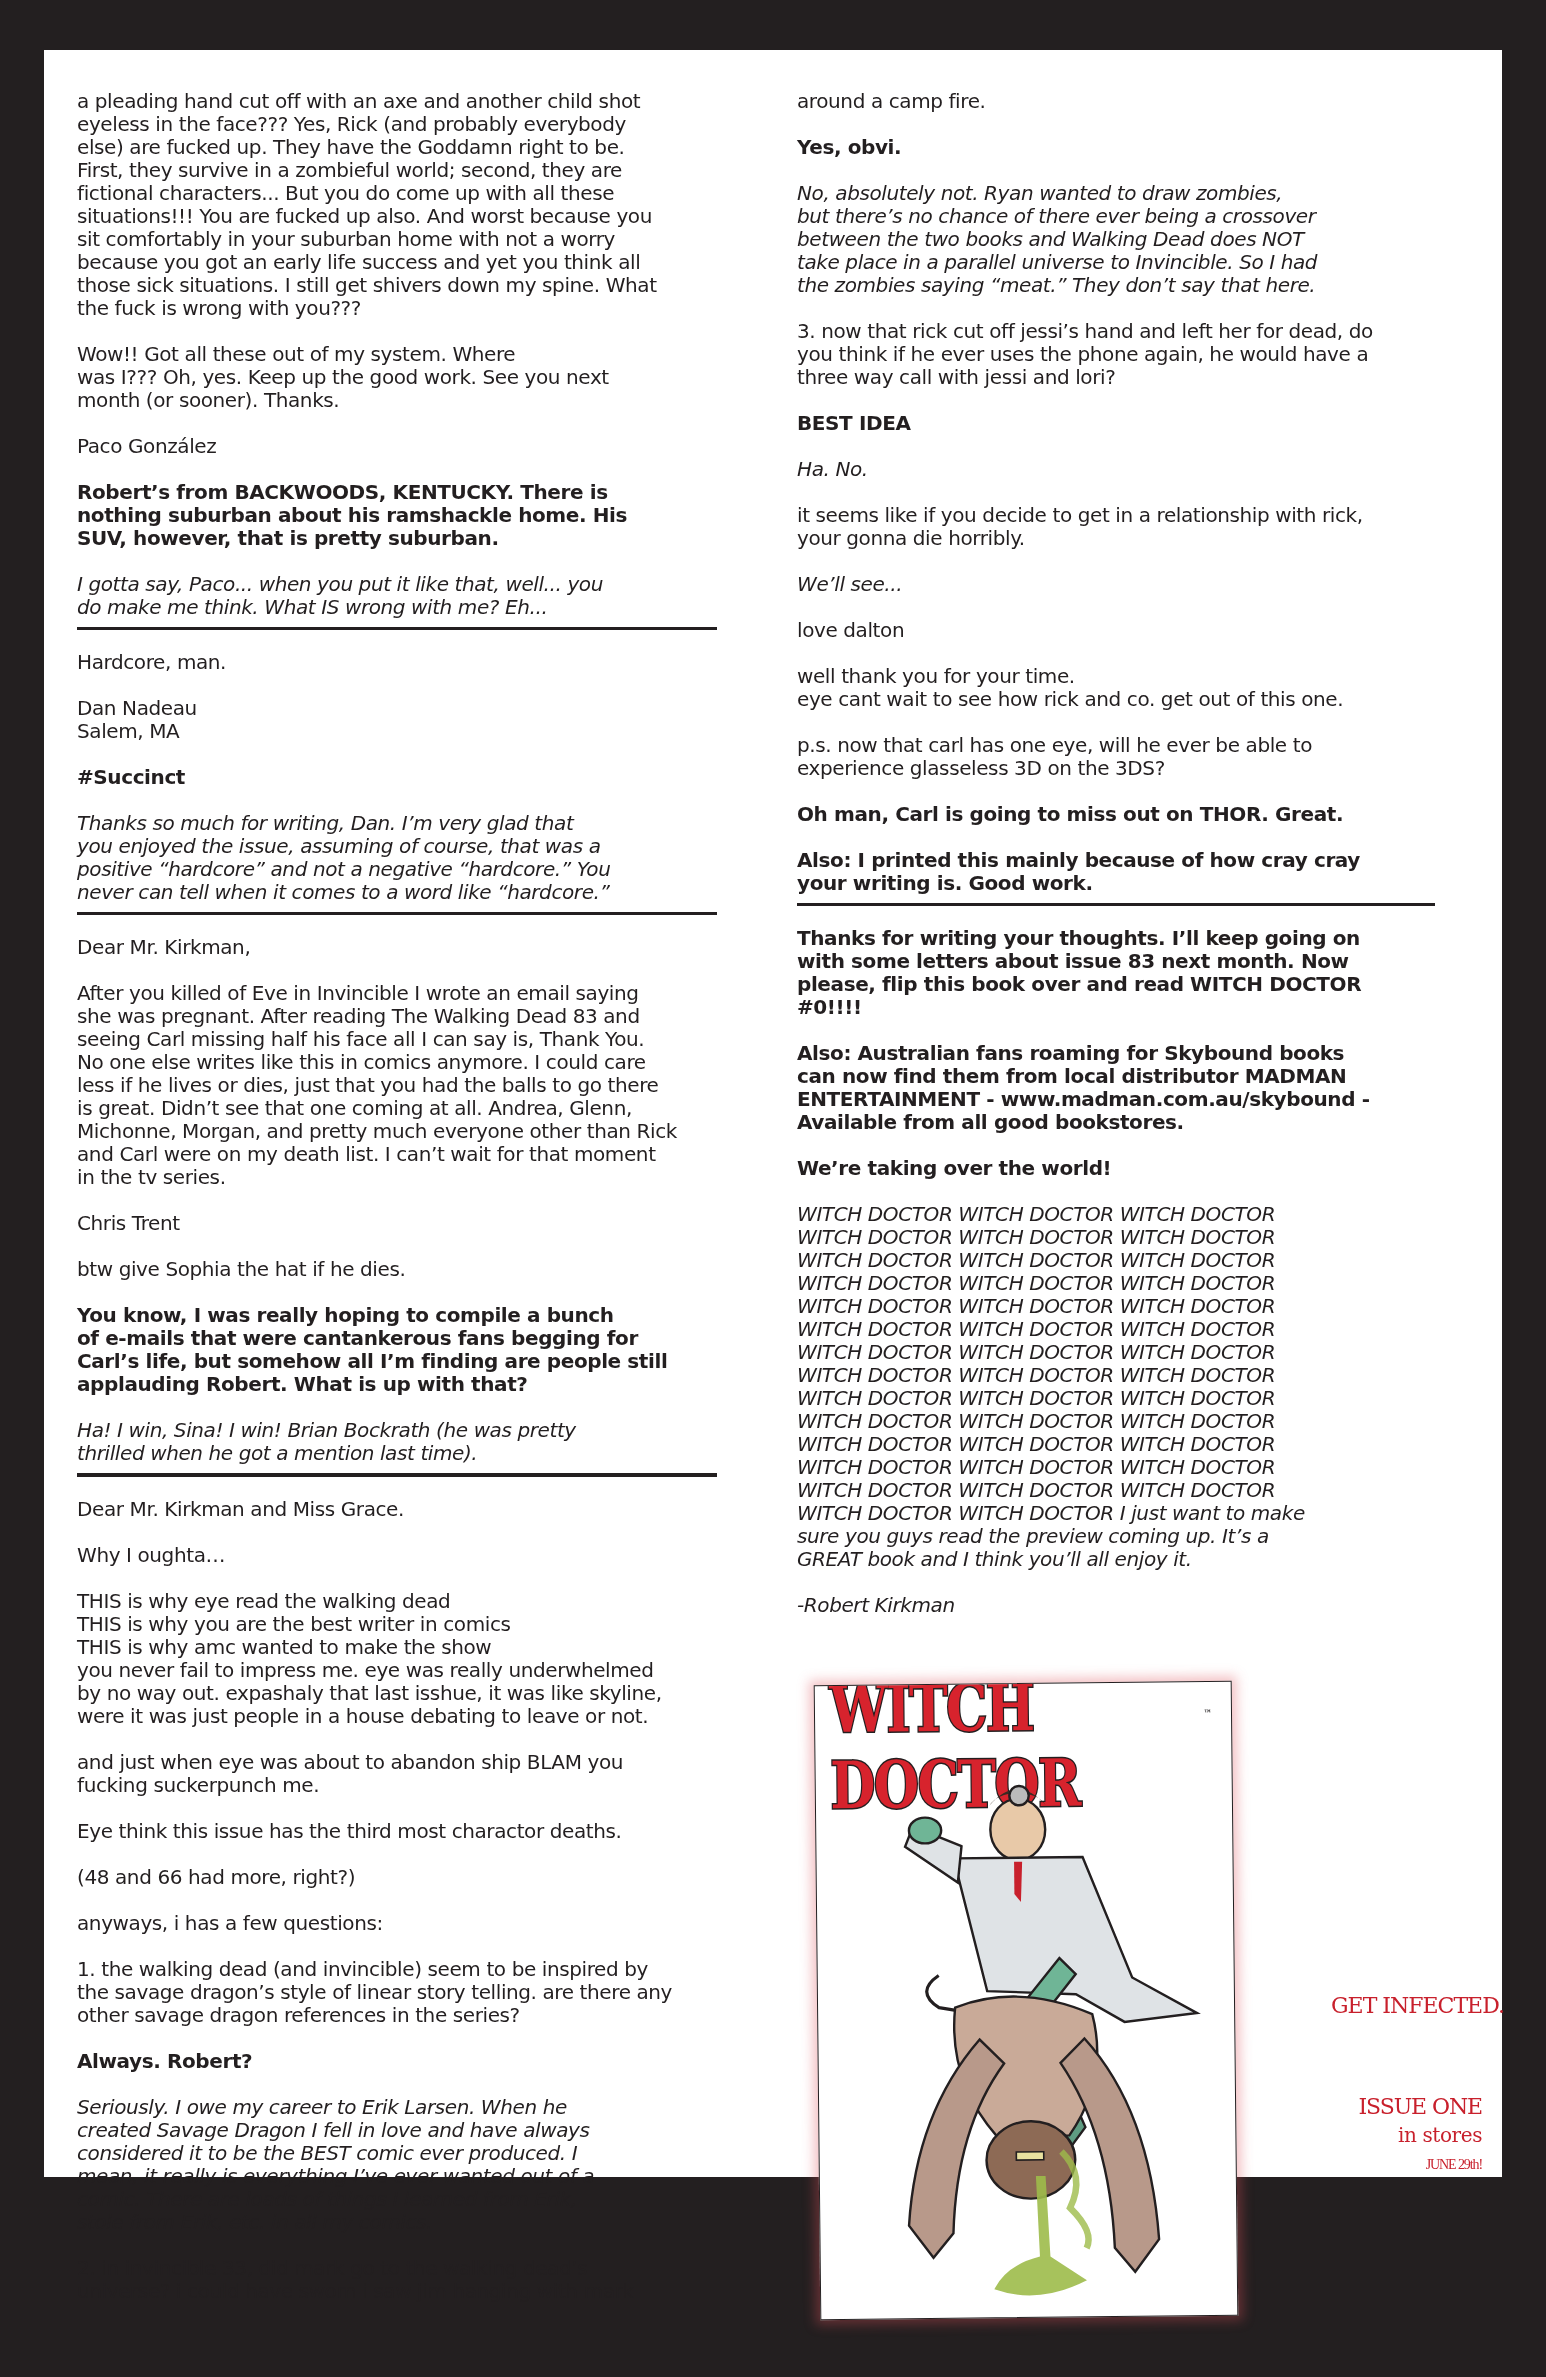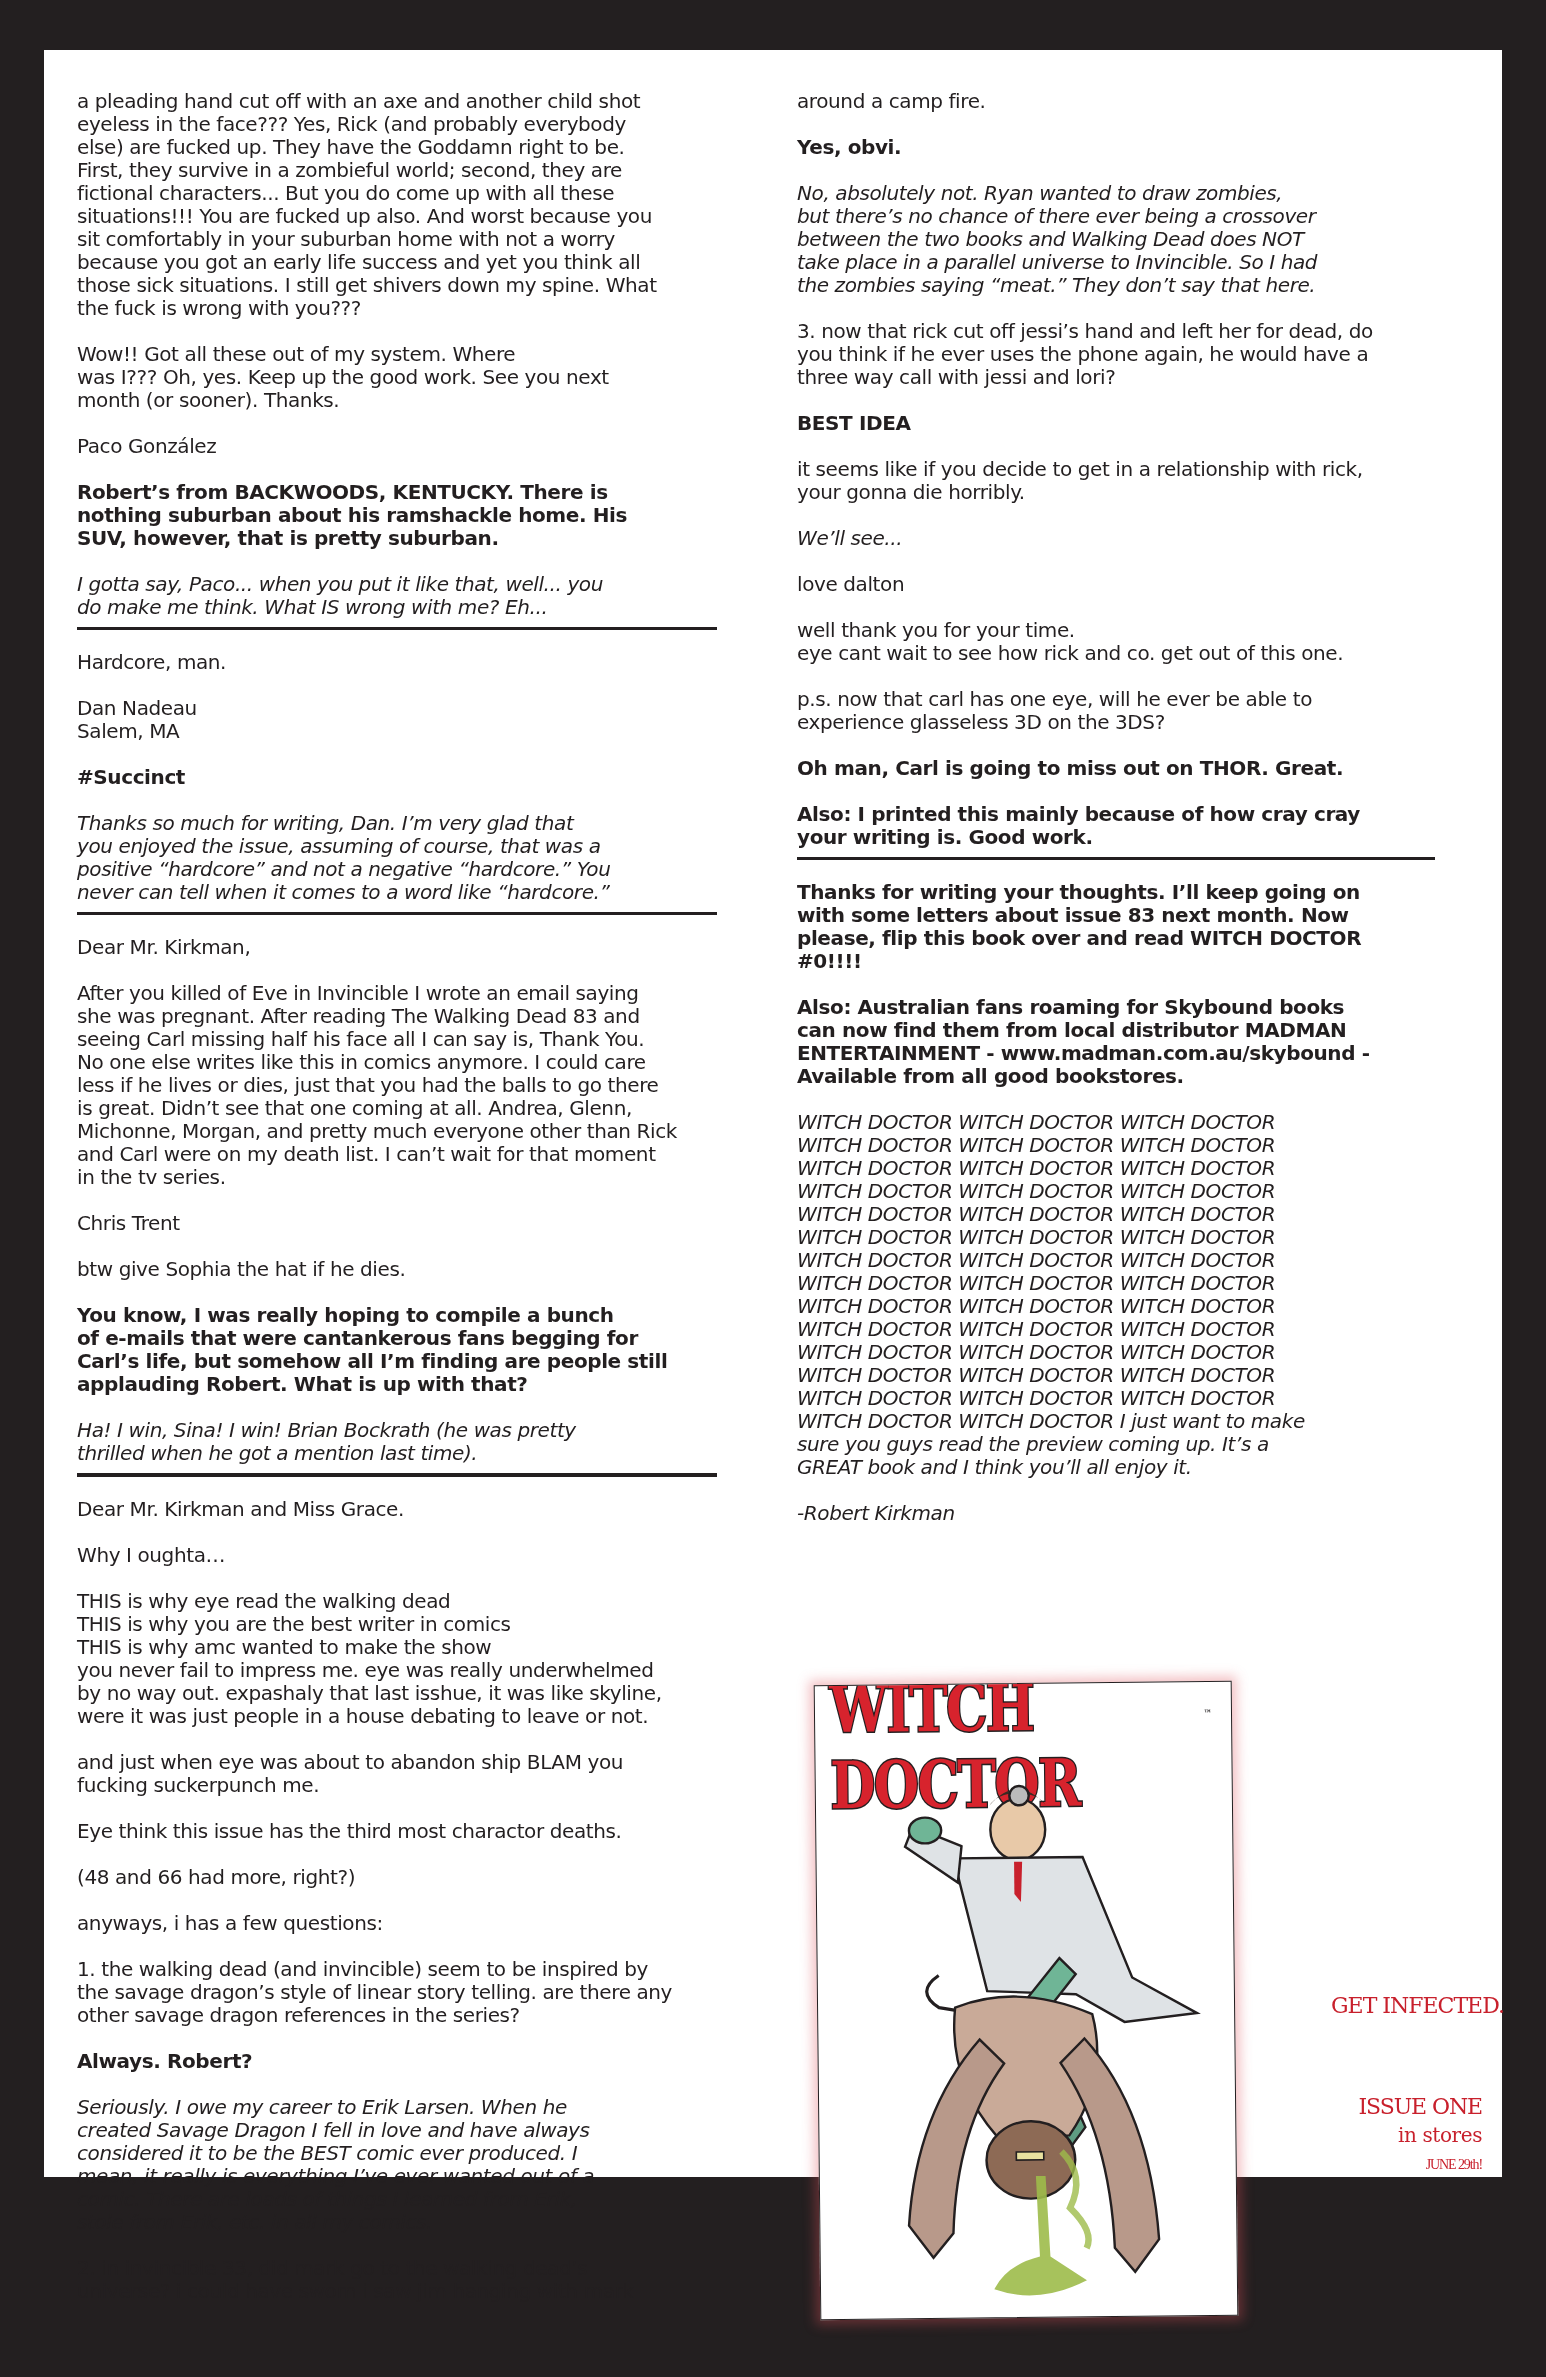--- a/index.html
+++ b/index.html
@@ -146,40 +146,42 @@
       <p class="b">Yes, obvi.</p>
       <p class="bi">No, absolutely not.  Ryan wanted to draw zombies,
 but there’s no chance of there ever being a crossover
 between the two books and Walking Dead does NOT
 take place in a parallel universe to Invincible.  So I had
 the zombies saying “meat.”  They don’t say that here.</p>
       <p class="">3. now that rick cut off jessi’s hand and left her for dead, do
 you think if he ever uses the phone again, he would have a
 three way call with jessi and lori?</p>
       <p class="b">BEST IDEA</p>
+      <p class="bi">Ha.  No.</p>
       <p class="">it seems like if you decide to get in a relationship with rick,
 your gonna die horribly.</p>
       <p class="bi">We’ll see...</p>
       <p class="">love dalton</p>
       <p class="">well thank you for your time.
 eye cant wait to see how rick and co. get out of this one.</p>
       <p class="">p.s. now that carl has one eye, will he ever be able to
 experience glasseless 3D on the 3DS?</p>
       <p class="b">Oh man, Carl is going to miss out on THOR.  Great.</p>
       <p class="b tight">Also: I printed this mainly because of how cray cray
 your writing is.  Good work.</p>
       <div class="rule"></div>
       <p class="b">Thanks for writing your thoughts.  I’ll keep going on
 with some letters about issue 83 next month.  Now
 please, flip this book over and read WITCH DOCTOR
 #0!!!!</p>
       <p class="b">Also: Australian fans roaming for Skybound books
 can now find them from local distributor MADMAN
 ENTERTAINMENT - www.madman.com.au/skybound -
 Available from all good bookstores.</p>
+      <p class="b">We’re taking over the world!</p>
       <p class="bi">WITCH DOCTOR WITCH DOCTOR WITCH DOCTOR
 WITCH DOCTOR WITCH DOCTOR WITCH DOCTOR
 WITCH DOCTOR WITCH DOCTOR WITCH DOCTOR
 WITCH DOCTOR WITCH DOCTOR WITCH DOCTOR
 WITCH DOCTOR WITCH DOCTOR WITCH DOCTOR
 WITCH DOCTOR WITCH DOCTOR WITCH DOCTOR
 WITCH DOCTOR WITCH DOCTOR WITCH DOCTOR
 WITCH DOCTOR WITCH DOCTOR WITCH DOCTOR
 WITCH DOCTOR WITCH DOCTOR WITCH DOCTOR
 WITCH DOCTOR WITCH DOCTOR WITCH DOCTOR

